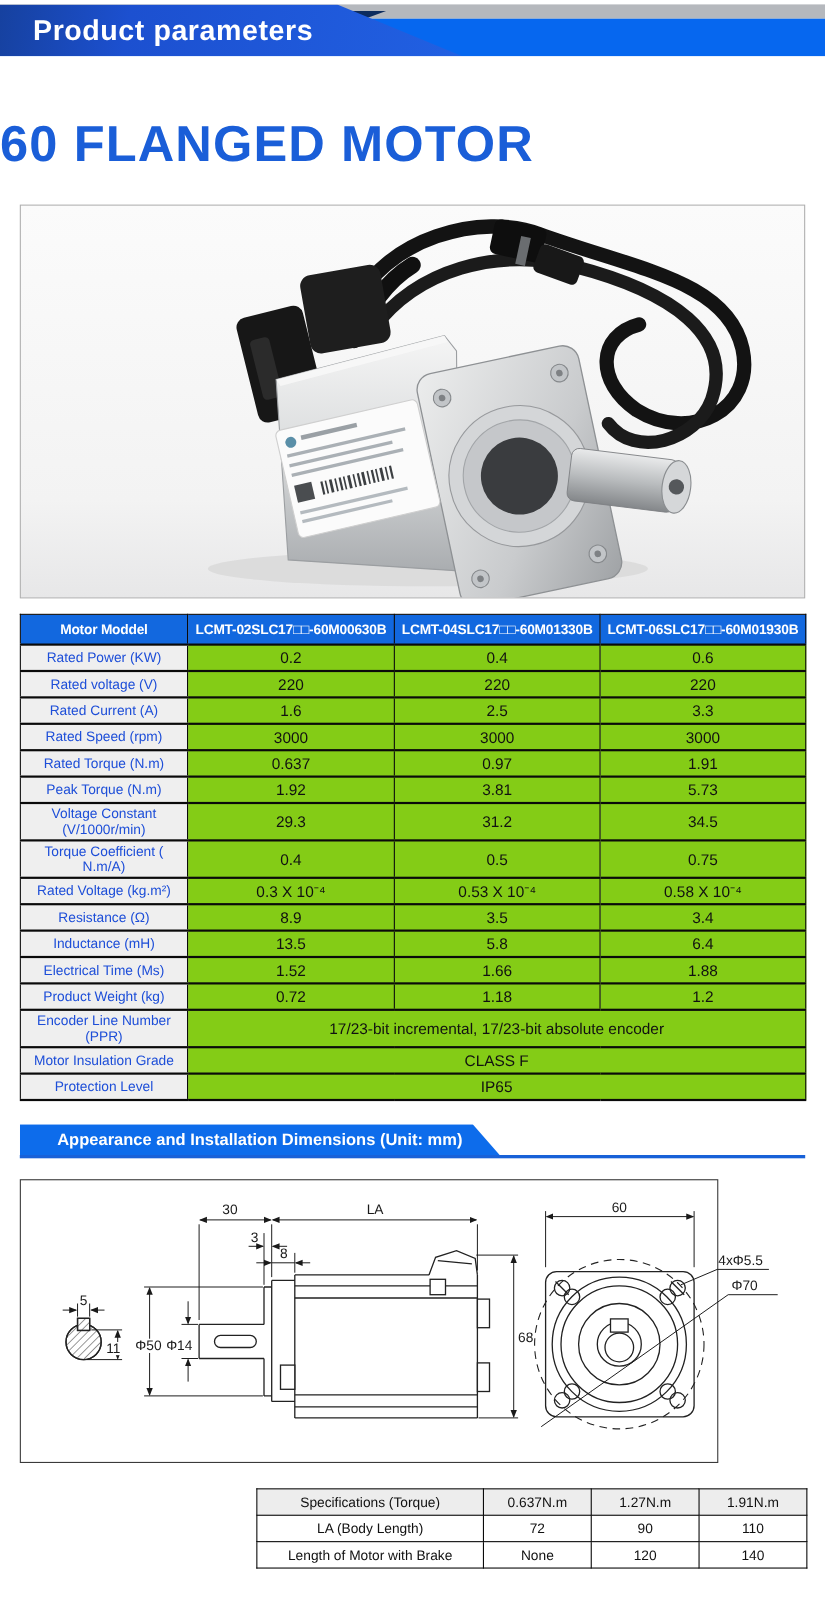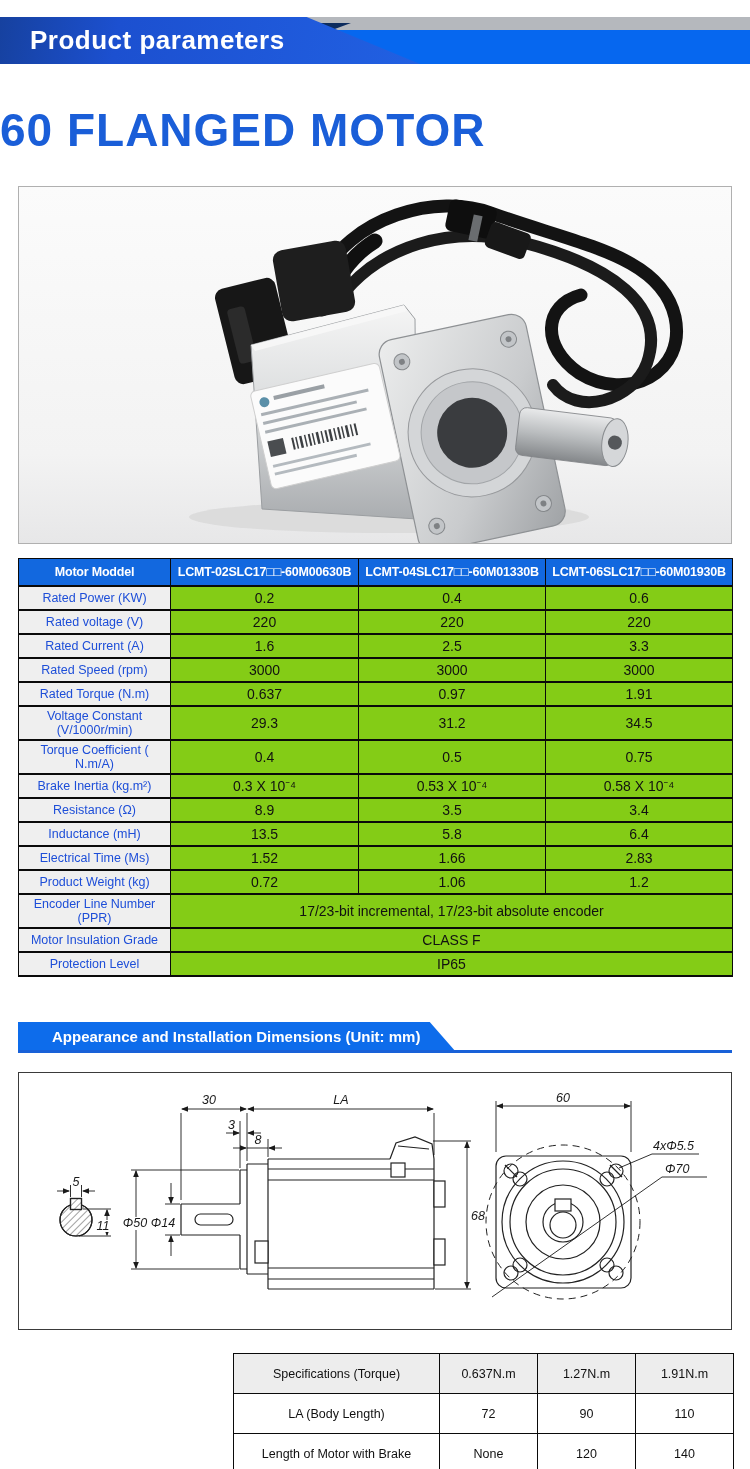--- a/index.html
+++ b/index.html
@@ -1,20 +1,20 @@
 <!DOCTYPE html>
 <html><head>
 <meta charset="utf-8">
 <style>
   * { margin:0; padding:0; box-sizing:border-box; }
   body { background:#ffffff; font-family:"Liberation Sans", sans-serif; }
   .page { position:relative; width:750px; height:1469px; background:#ffffff; margin:0 auto; overflow:hidden; }
 
   
-  .banner { position:absolute; top:17px; left:0; width:730px; height:47px; }
+  .banner { position:absolute; top:4px; left:0; width:730px; height:47px; }
   .banner-gray { position:absolute; top:0; left:0; width:750px; height:13px; background:#b5b8bd; }
   .banner-blue { position:absolute; top:13px; left:0; width:750px; height:34px; background:#0667ef; }
   .banner-shadow { position:absolute; top:6px; left:299px; width:52px; height:15px; background:#0d2c5e;
                    clip-path:polygon(0 0,100% 0,22% 100%,0 100%); }
   .banner-wedge { position:absolute; top:0; left:0; width:420px; height:47px;
                   background:linear-gradient(100deg,#16419f 0%,#1c50d0 28%,#2160e2 100%);
                   clip-path:polygon(0 0,73% 0,100% 100%,0 100%); }
   .banner-title { position:absolute; left:30px; top:0; line-height:46px; color:#ffffff;
                   font-size:26px; font-weight:bold; letter-spacing:0.5px; }
 
@@ -40,29 +40,29 @@
   .spec-table tbody td { height:24px; }
 
   
   .dims-banner { position:absolute; top:1022px; left:18px; width:438px; height:30px; background:#0d6ceb;
                  clip-path:polygon(0 0,94% 0,100% 100%,0 100%); }
   .dims-title { display:block; padding-left:34px; line-height:30px; color:#ffffff;
                 font-size:15px; font-weight:bold; }
   .dims-underline { position:absolute; top:1050px; left:18px; width:714px; height:2.5px; background:#1861d8; }
 
   
-  .drawing-frame { position:absolute; top:1072px; left:18px; width:714px; height:258px;
-                   border:1.5px solid #3a3a3a; background:#ffffff;font-style:italic; }
+  .drawing-frame { position:absolute; top:1072px; left:18px; width:635px; height:258px;
+                   border:1.5px solid #3a3a3a; background:#ffffff; }
   .drawing-frame svg { display:block; }
   .dim-text { font-family:"Liberation Sans", sans-serif; font-size:12.5px; fill:#1a1a1a; }
 
   
   .size-table { position:absolute; top:1353px; left:233px; width:500px;
                 border-collapse:collapse; table-layout:fixed; }
-  .size-table th, .size-table td { border:1px solid #0a0a0a; height:40px; text-align:center;
+  .size-table th, .size-table td { border:1px solid #0a0a0a; height:24px; text-align:center;
                 vertical-align:middle; font-size:12.5px; color:#111; }
   .size-table thead th { background:#ededed; font-weight:normal; }
   .size-table td { background:#ffffff; }
 </style>
 </head>
 <body>
 
 <div class="page">
 
   <div class="banner">
@@ -210,60 +210,66 @@
           <td class="val">3000</td>
           <td class="val">3000</td>
         </tr>
       <tr>
           <td class="lbl">Rated Torque (N.m)</td>
           <td class="val">0.637</td>
           <td class="val">0.97</td>
           <td class="val">1.91</td>
         </tr>
       <tr>
+          <td class="lbl">Peak Torque (N.m)</td>
+          <td class="val">1.92</td>
+          <td class="val">3.81</td>
+          <td class="val">5.73</td>
+        </tr>
+      <tr>
           <td class="lbl">Voltage Constant
 (V/1000r/min)</td>
           <td class="val">29.3</td>
           <td class="val">31.2</td>
           <td class="val">34.5</td>
         </tr>
       <tr>
           <td class="lbl">Torque Coefficient ( N.m/A)</td>
           <td class="val">0.4</td>
           <td class="val">0.5</td>
           <td class="val">0.75</td>
         </tr>
       <tr>
-          <td class="lbl">Brake Inertia (kg.m²)</td>
+          <td class="lbl">Rated Voltage (kg.m²)</td>
           <td class="val">0.3 X 10⁻⁴</td>
           <td class="val">0.53 X 10⁻⁴</td>
           <td class="val">0.58 X 10⁻⁴</td>
         </tr>
       <tr>
           <td class="lbl">Resistance (Ω)</td>
           <td class="val">8.9</td>
           <td class="val">3.5</td>
           <td class="val">3.4</td>
         </tr>
       <tr>
           <td class="lbl">Inductance (mH)</td>
           <td class="val">13.5</td>
           <td class="val">5.8</td>
           <td class="val">6.4</td>
         </tr>
       <tr>
           <td class="lbl">Electrical Time (Ms)</td>
           <td class="val">1.52</td>
           <td class="val">1.66</td>
-          <td class="val">2.83</td>
+          <td class="val">1.88</td>
         </tr>
       <tr>
           <td class="lbl">Product Weight (kg)</td>
           <td class="val">0.72</td>
-          <td class="val">1.06</td>
+          <td class="val">1.18</td>
           <td class="val">1.2</td>
         </tr>
       <tr>
           <td class="lbl">Encoder Line Number (PPR)</td>
           <td class="val" colspan="3">17/23-bit incremental, 17/23-bit absolute encoder</td>
         </tr>
       <tr>
           <td class="lbl">Motor Insulation Grade</td>
           <td class="val" colspan="3">CLASS F</td>
         </tr>

